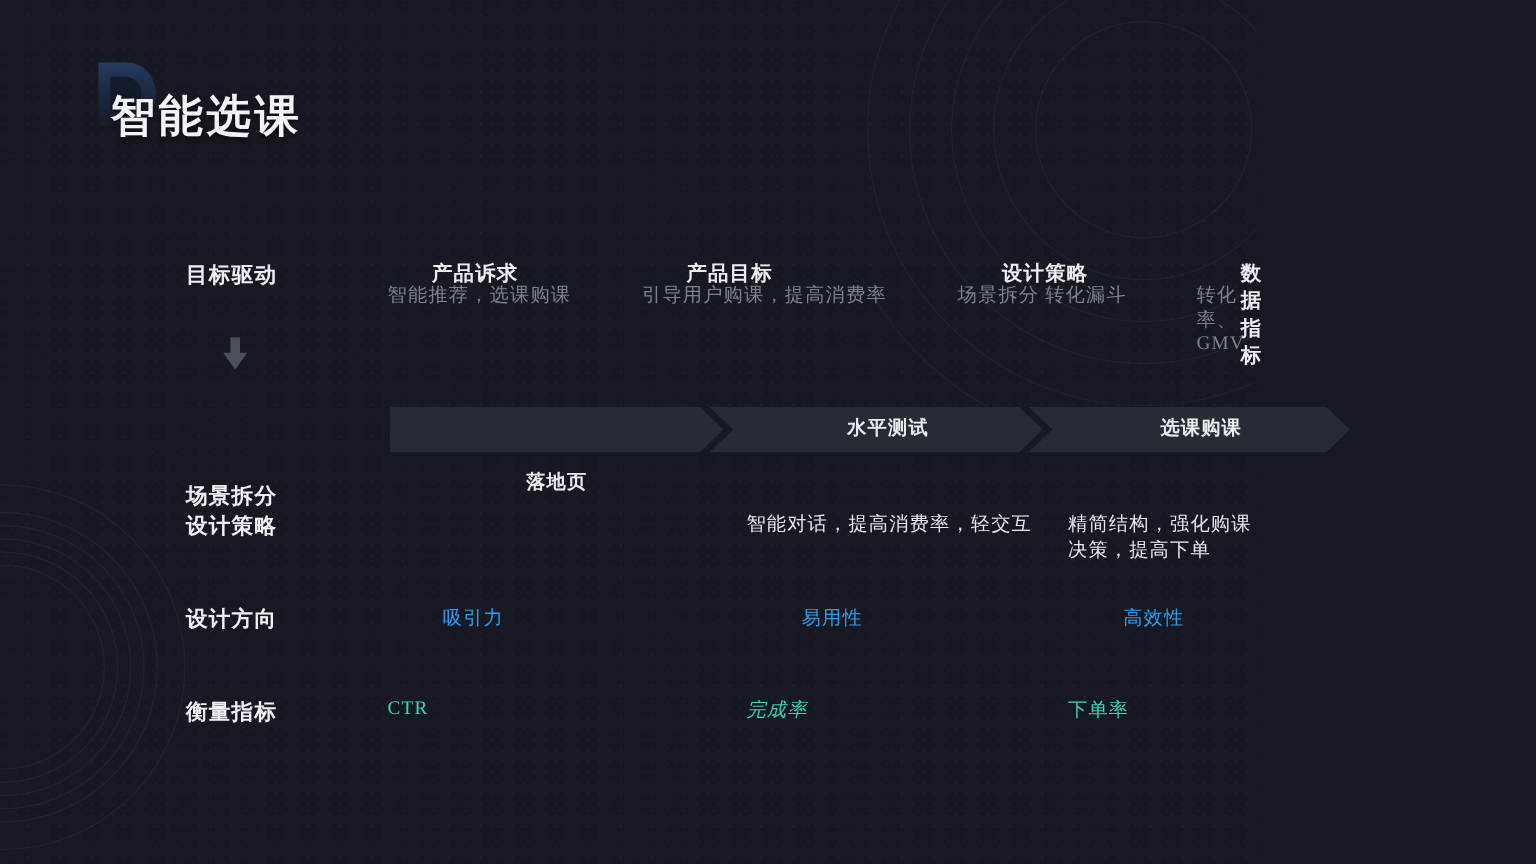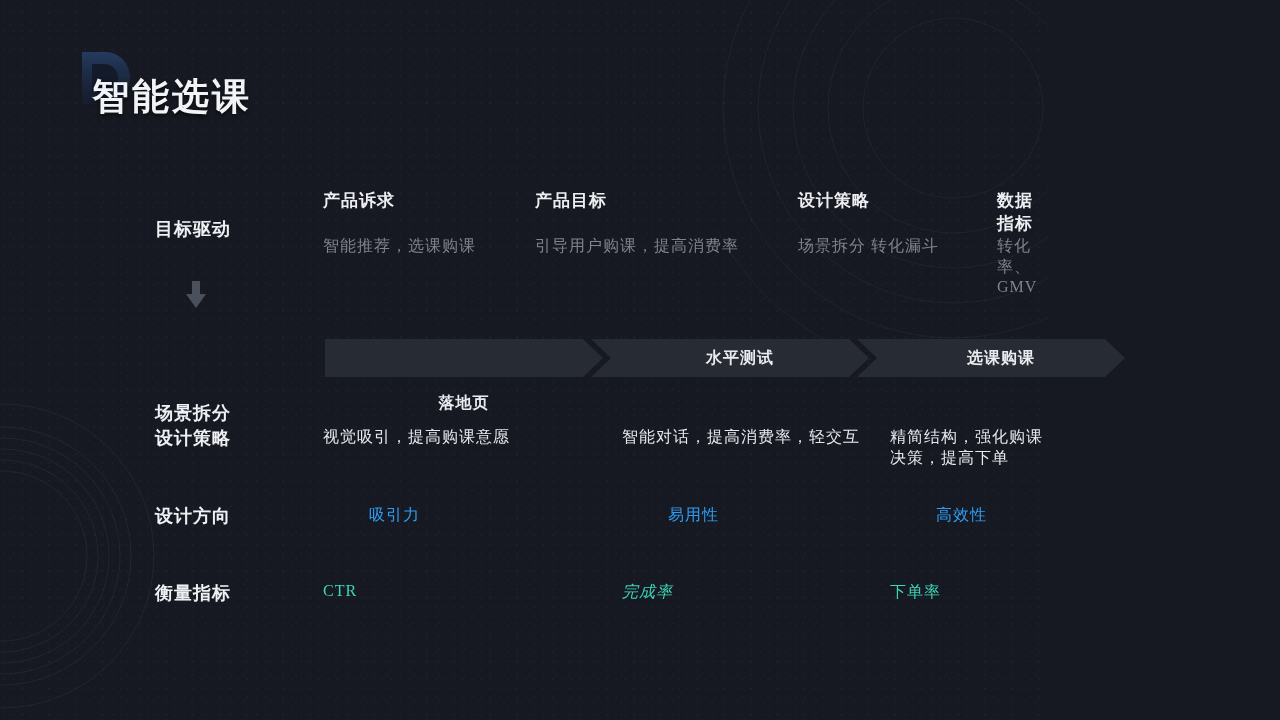--- a/index.html
+++ b/index.html
@@ -22,21 +22,21 @@
   .logo{position:absolute;left:76px;top:50px;width:56px;height:60px;opacity:.95;}
   .title{
     position:absolute;left:92px;top:72px;
     font-size:37px;font-weight:bold;color:#f2f3f6;letter-spacing:3px;
     text-shadow:0 3px 4px rgba(0,0,0,.55);
   }
   .row-label{
     position:absolute;font-size:18px;font-weight:bold;color:#eef0f3;letter-spacing:1px;
   }
   .col-head{
-    position:absolute;top:189px;font-size:17px;font-weight:bold;color:#eceef1;letter-spacing:1px;
+    position:absolute;top:216px;font-size:17px;font-weight:bold;color:#eceef1;letter-spacing:1px;margin-left:37px;
   }
   .col-desc{
     position:absolute;top:236px;font-size:16px;color:#7e838d;letter-spacing:1px;
   }
   .down-arrow{position:absolute;left:183px;top:281px;width:26px;height:27px;}
   .ribbon{position:absolute;left:325px;top:339px;width:800px;height:38px;}
   .stage-label{
     position:absolute;top:348px;height:20px;line-height:20px;text-align:center;
     font-size:16px;font-weight:bold;color:#e9ebef;letter-spacing:1px;
   }
@@ -109,21 +109,20 @@
       <path d="M0 0 H258 L278 19 L258 38 H0 Z"></path>
       <path d="M266 0 H524 L544 19 L524 38 H266 L286 19 Z"></path>
       <path d="M532 0 H780 L800 19 L780 38 H532 L552 19 Z"></path>
     </g>
   </svg>
   <div class="stage-label" style="left:325px;width:278px;margin-top:45px;">落地页</div>
   <div class="stage-label" style="left:611px;width:258px;">水平测试</div>
   <div class="stage-label" style="left:877px;width:248px;">选课购课</div>
 
   <div class="row-label" style="left:155px;top:426px;">设计策略</div>
-  <div class="val" style="left:323px;top:427px;">视觉吸引，提高购课意愿</div>
   <div class="val" style="left:622px;top:427px;">智能对话，提高消费率，轻交互</div>
   <div class="val" style="left:890px;top:427px;">精简结构，强化购课决策，提高下单</div>
 
   <div class="row-label" style="left:155px;top:504px;">设计方向</div>
   <div class="val blue" style="left:323px;top:505px;">吸引力</div>
   <div class="val blue" style="left:622px;top:505px;">易用性</div>
   <div class="val blue" style="left:890px;top:505px;">高效性</div>
 
   <div class="row-label" style="left:155px;top:581px;">衡量指标</div>
   <div class="val teal" style="left:323px;top:582px;">CTR</div>

